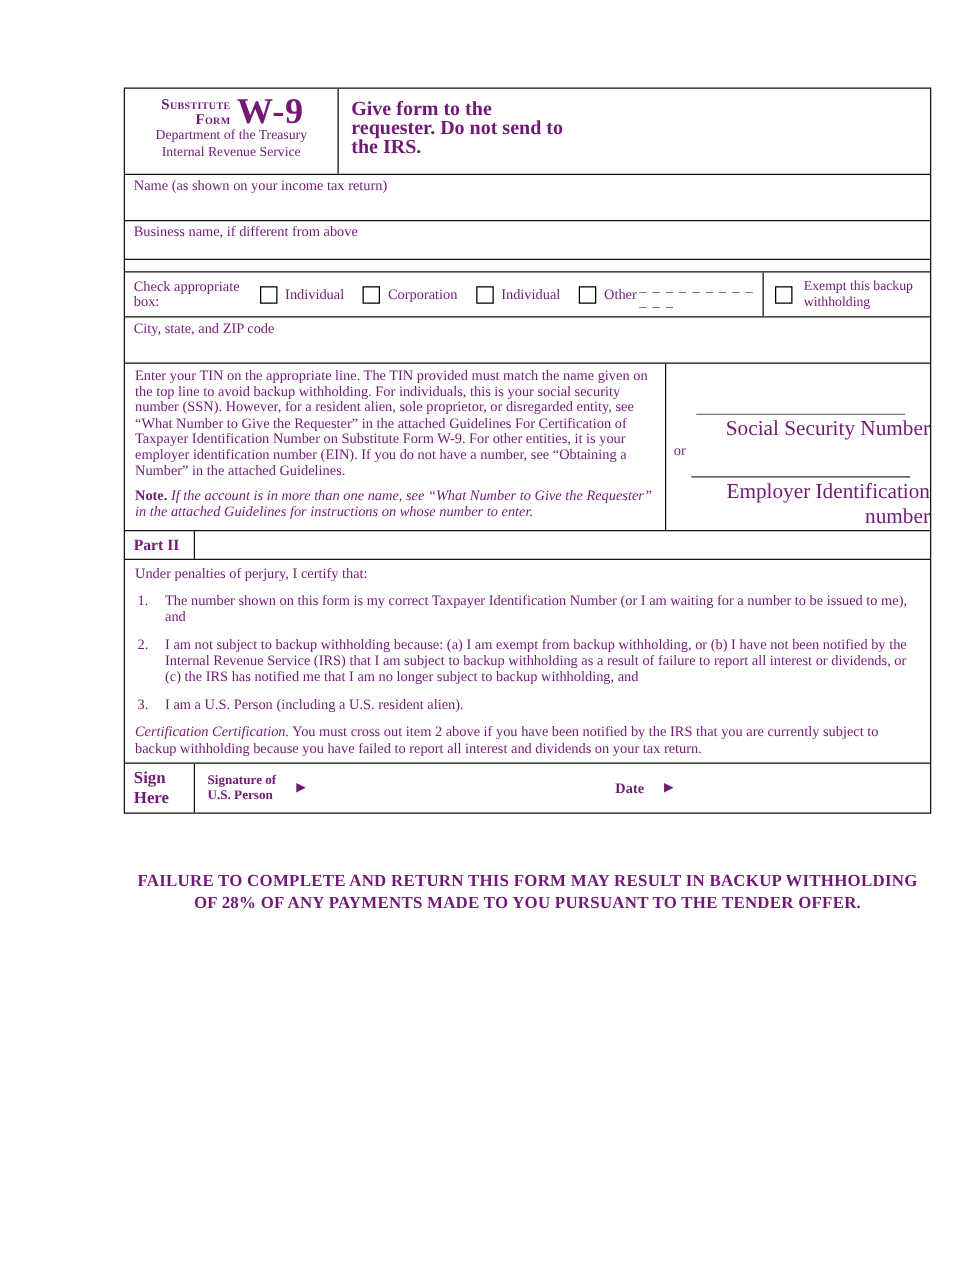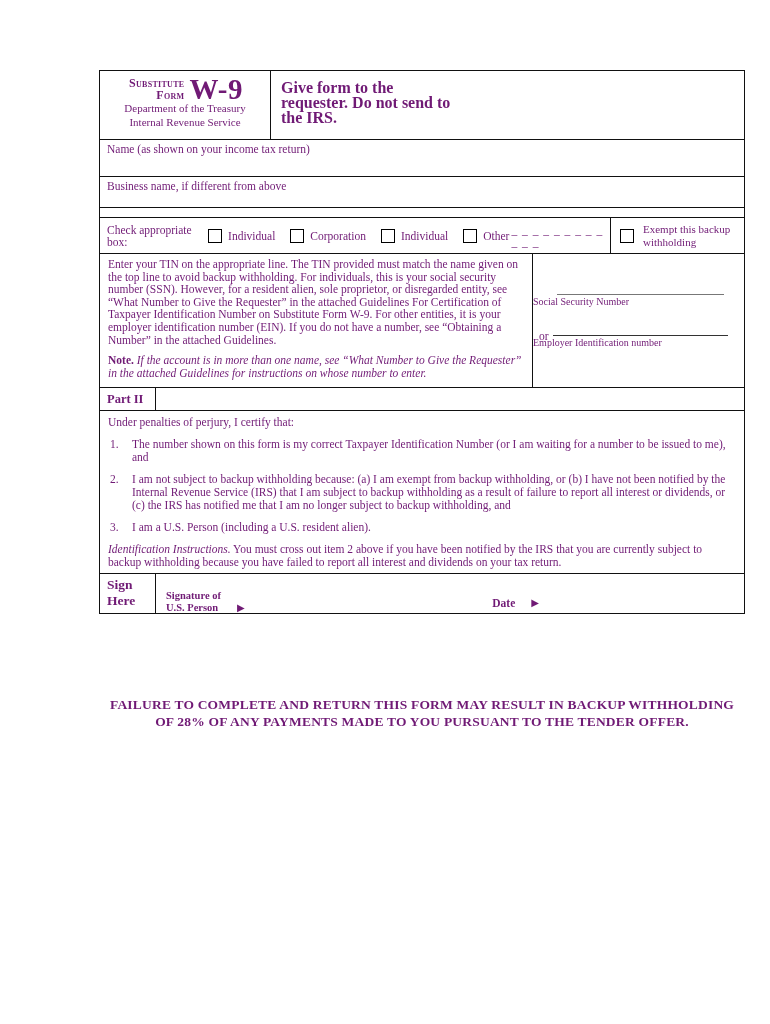--- a/index.html
+++ b/index.html
@@ -45,40 +45,40 @@
   .plabel{width:56px;border-right:1.6px solid #111;box-sizing:border-box;font-weight:bold;
           font-size:12.5px;display:flex;align-items:center;padding-left:7px;}
   .ptitle{flex:1;font-weight:bold;font-size:12.5px;display:flex;align-items:center;padding-left:12px;}
 
   
   .p1body{border-top:1.6px solid #111;display:flex;min-height:134px;box-sizing:border-box;}
   .p1text{flex:1;padding:4px 8px 4px 8px;font-size:11.5px;line-height:12.6px;}
   .p1text p{margin:0 0 8px 0;}
   .p1text p:last-child{margin-bottom:0;}
   .tincell{width:212px;border-left:1.6px solid #111;box-sizing:border-box;position:relative;}
-  .orlbl{position:absolute;left:6px;top:76px;font-size:11.5px;}
+  .orlbl{position:absolute;left:6px;top:64px;font-size:11.5px;}
   .tin-line{border-top:1.2px solid #777;height:0;}
   .ssn-line{margin:40px 20px 0 24px;}
   .ein-line{margin:28px 16px 0 20px;border-top-color:#333;}
-  .tin-label{text-align:left;font-size:10px;margin-top:1px;}
+  .tin-label{text-align:right;font-size:17px;margin-top:1px;}
 
   
   .p2body{border-top:1.6px solid #111;padding:5px 8px 4px 8px;font-size:11.5px;line-height:13px;}
   .p2body .intro{margin:0 0 9px 0;}
   .item{display:flex;margin-bottom:9px;}
   .inum{width:24px;flex-shrink:0;padding-left:2px;box-sizing:border-box;}
   .itext{flex:1;padding-right:2px;}
   .certp{margin:0;}
   .ci{font-style:italic;}
 
   
   .signrow{border-top:1.6px solid #111;height:40px;display:flex;box-sizing:border-box;}
   .signlabel{width:56px;border-right:1.6px solid #111;box-sizing:border-box;font-weight:bold;
              font-size:13.5px;line-height:15.5px;padding:3px 0 0 7px;}
-  .signmain{flex:1;display:flex;align-items:flex-end;padding:0 10px;}
+  .signmain{flex:1;display:flex;align-items:center;padding:0 10px;}
   .siglabel{font-weight:bold;font-size:10.5px;line-height:11.5px;}
   .arrow{font-size:10px;margin-left:16px;line-height:10px;}
   .sig-space{flex:0 0 120px;height:20px;}
   .dategroup{margin-left:auto;margin-right:155px;display:flex;align-items:center;}
   .datelabel{font-weight:bold;font-size:11.5px;}
   .date-space{width:40px;height:20px;}
 
   
   .footer{position:absolute;left:0;top:696px;width:770px;text-align:center;font-weight:bold;
           font-size:13.5px;line-height:17px;letter-spacing:.2px;}
@@ -134,20 +134,23 @@
           <span>Other</span>
         </span>
         <span class="other-line">_ _ _ _ _ _ _ _ _ _ _ _</span>
       </div>
       <div class="exemptcell">
         <span class="cb"></span>
         <span class="exlabel">Exempt this backup withholding</span>
       </div>
     </div>
 
+    <div class="row r-city">
+      <div class="flabel">City, state, and ZIP code</div>
+    </div>
 
 
     <div class="p1body">
       <div class="p1text">
         <p>Enter your TIN on the appropriate line.  The TIN provided must match the name given on the top line to avoid backup withholding.  For individuals, this is your social security number (SSN).  However, for a resident alien, sole proprietor, or disregarded entity, see “What Number to Give the Requester” in the attached Guidelines For Certification of Taxpayer Identification Number on Substitute Form W-9.  For other entities, it is your employer identification number (EIN).  If you do not have a number, see “Obtaining a Number” in the attached Guidelines.</p>
         <p><b>Note.</b> <i>If the account is in more than one name, see “What Number to Give the Requester” in the attached Guidelines for instructions on whose number to enter.</i></p>
       </div>
       <div class="tincell">
         <div class="orlbl">or</div>
         <div class="tin-line ssn-line"></div>
@@ -168,21 +171,21 @@
         <span class="itext">The number shown on this form is my correct Taxpayer Identification Number (or I am waiting for a number to be issued to me), and</span>
       </div>
       <div class="item">
         <span class="inum">2.</span>
         <span class="itext">I am not subject to backup withholding because: (a) I am exempt from backup withholding, or (b) I have not been notified by the Internal Revenue Service (IRS) that I am subject to backup withholding as a result of failure to report all interest or dividends, or (c) the IRS has notified me that I am no longer subject to backup withholding, and</span>
       </div>
       <div class="item">
         <span class="inum">3.</span>
         <span class="itext">I am a U.S. Person (including a U.S. resident alien).</span>
       </div>
-      <p class="certp"><span class="ci">Identification Instructions.</span> <span>You must cross out item 2 above if you have been notified by the IRS that you are currently subject to backup withholding because you have failed to report all interest and dividends on your tax return.</span></p>
+      <p class="certp"><span class="ci">Certification Certification.</span> <span>You must cross out item 2 above if you have been notified by the IRS that you are currently subject to backup withholding because you have failed to report all interest and dividends on your tax return.</span></p>
     </div>
 
     <div class="signrow">
       <div class="signlabel">
         <div>Sign</div>
         <div>Here</div>
       </div>
       <div class="signmain">
         <div class="siglabel">
           <div>Signature of</div>

